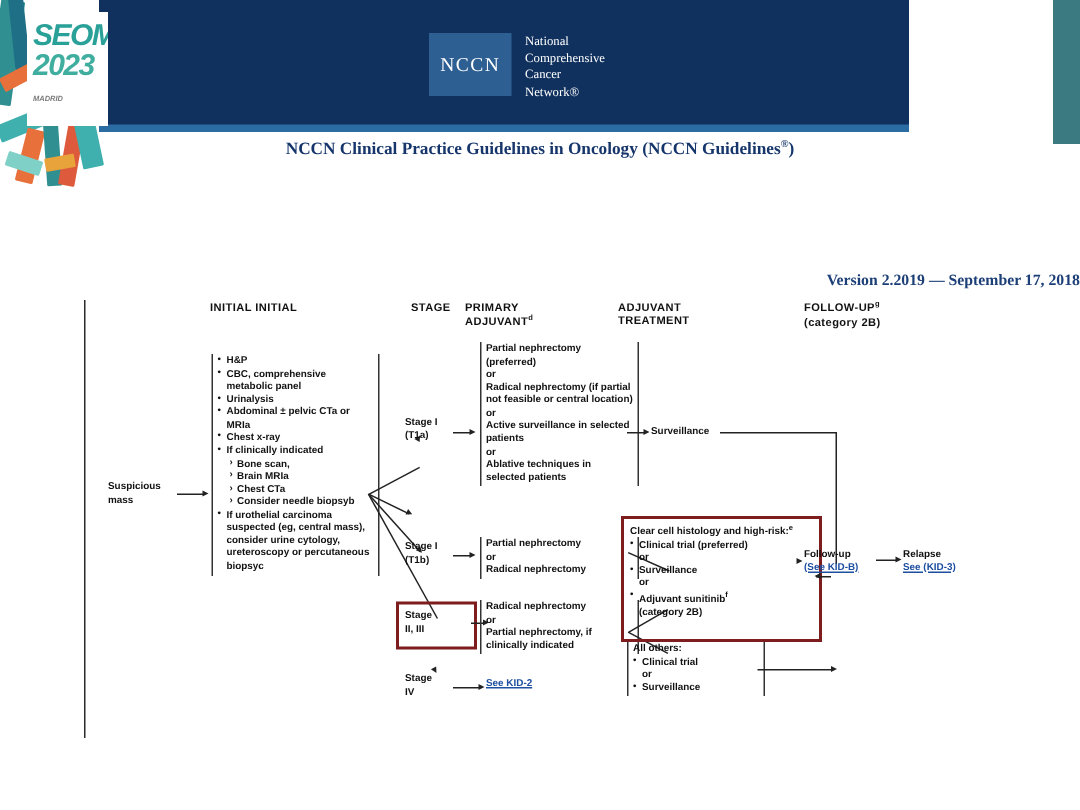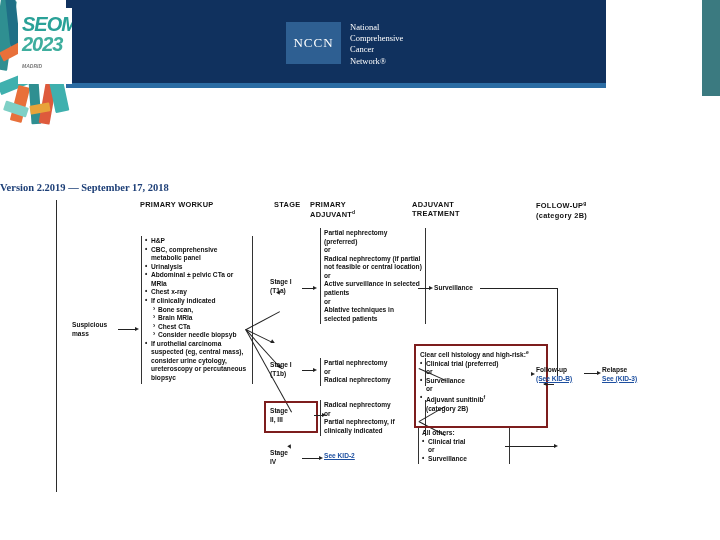--- a/index.html
+++ b/index.html
@@ -28,21 +28,21 @@
   .nccn-mark{width:55px;height:42px;background:#2e5f92;display:flex;align-items:center;justify-content:center;}
   .nccn-mark span{color:#ffffff;font-family:"Liberation Serif",serif;font-size:13px;letter-spacing:1px;}
   .nccn-words{font-family:Liberation Serif, serif;color:#ffffff;font-size:8.5px;line-height:1.32;white-space:pre-line;}
 
   
   .subtitle{position:absolute;left:0;top:92px;width:720px;text-align:center;
     font-family:"Liberation Serif",serif;font-weight:bold;font-size:11.5px;color:#16366b;}
   .subtitle .reg{font-size:7px;vertical-align:super;}
   .maintitle{position:absolute;left:0;top:118px;width:720px;text-align:center;
     font-weight:bold;font-size:33px;color:#1d3f77;letter-spacing:-0.5px;}
-  .version{position:absolute;left:0;top:182px;width:720px;text-align:left;
+  .version{position:absolute;left:0;top:182px;width:720px;text-align:right;
     font-family:"Liberation Serif",serif;font-weight:bold;font-size:10.5px;color:#1d3f77;}
 
   
   .chart{position:absolute;left:56px;top:196px;width:604px;height:300px;}
   .chart-left-rule{position:absolute;left:0px;top:4px;width:1px;height:292px;background:#2b2b2b;}
 
   .colhead{position:absolute;font-size:7.4px;font-weight:bold;color:#111;letter-spacing:.3px;line-height:1.25;}
   .sup{font-size:5px;vertical-align:super;}
 
   .node{position:absolute;font-size:6.6px;color:#111;line-height:1.3;}
@@ -96,26 +96,27 @@
       <span>NCCN</span>
     </div>
     <div class="nccn-words">National
 Comprehensive
 Cancer
 Network®</div>
   </div>
 
   <div class="edge-teal"></div>
 
+  <div class="subtitle"><span>NCCN Clinical Practice Guidelines in Oncology (NCCN Guidelines</span><span class="reg">®</span><span>)</span></div>
   <div class="version">Version 2.2019 — September 17, 2018</div>
 
   <div class="chart">
     <div class="chart-left-rule"></div>
 
-    <div class="colhead" style="left:84px;top:4px;">PRIMARY WORKUP</div>
+    <div class="colhead" style="left:84px;top:4px;">INITIAL INITIAL</div>
     <div class="colhead" style="left:218px;top:4px;">STAGE</div>
     <div class="colhead" style="left:254px;top:4px;white-space:pre-line;"><span>PRIMARY
 ADJUVANT</span><span class="sup">d</span></div>
     <div class="colhead" style="left:356px;top:4px;white-space:pre-line;">ADJUVANT
 TREATMENT</div>
     <div class="colhead" style="left:480px;top:4px;"><span>FOLLOW-UP</span><span class="sup">g</span><div style="font-weight:bold;">(category 2B)</div></div>
 
     <div class="node b" style="left:16px;top:125px;white-space:pre-line;width:54px;">Suspicious
 mass</div>
     <div class="hline" style="left:62px;top:133px;width:18px;"></div>

